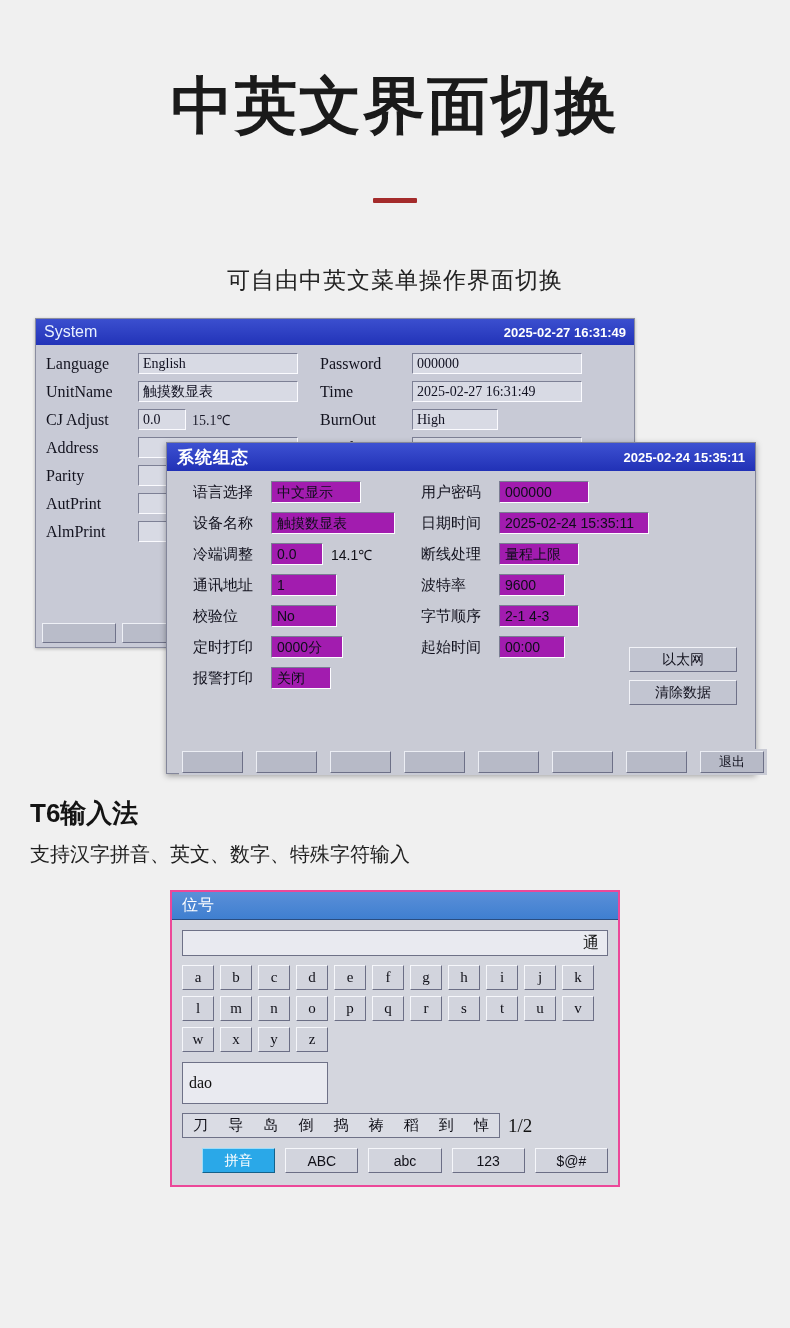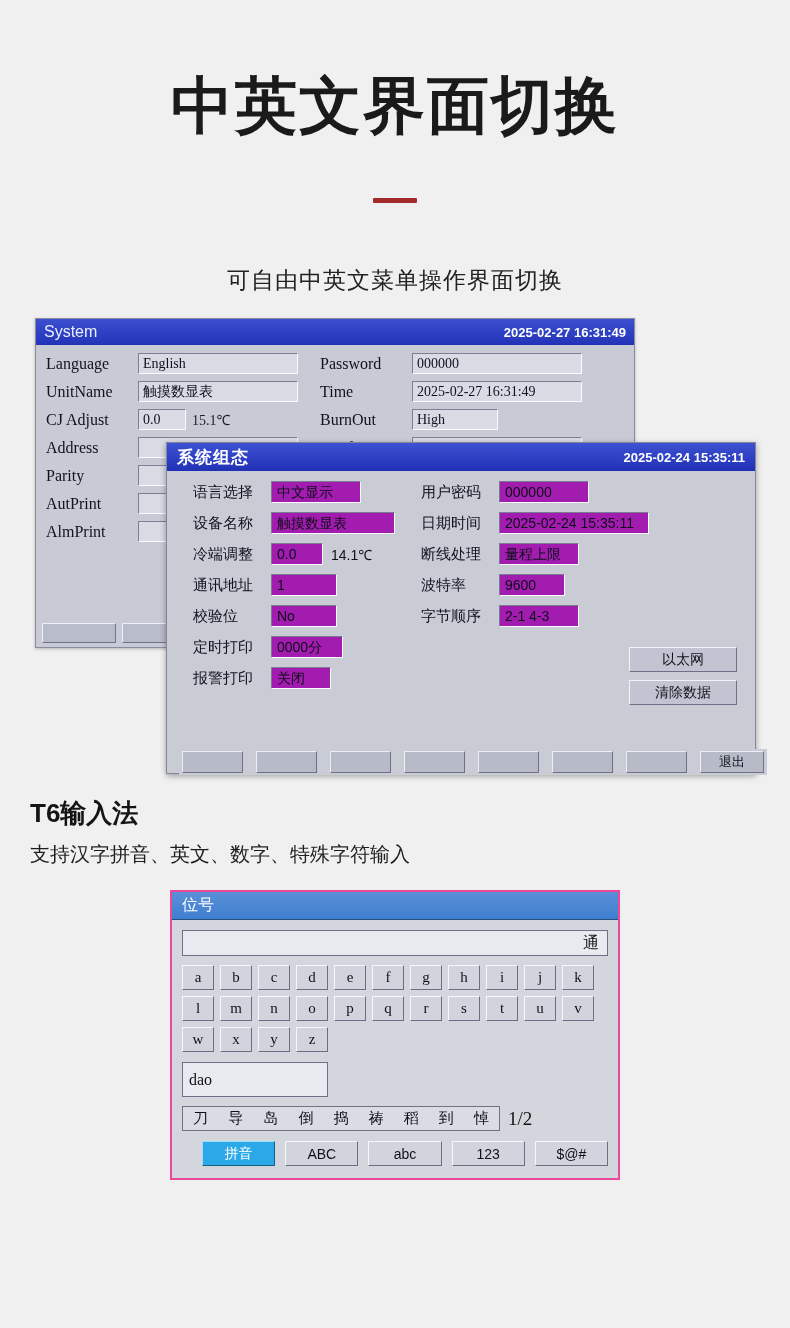--- a/index.html
+++ b/index.html
@@ -262,21 +262,21 @@
     border-right: 1px solid #6b6e85;
     border-bottom: 1px solid #6b6e85;
     font-size: 15px;
     font-family: "Liberation Serif", serif;
     display: flex; align-items: center; justify-content: center;
     color: #101018;
   }
   .pinyin-box {
     margin-top: 10px;
     width: 146px;
-    height: 35px;
+    height: 42px;
     background: #e9eaf0;
     border: 1px solid #6e7187;
     display: flex; align-items: center;
     padding: 0 6px;
     font-size: 16px;
     font-family: "Liberation Serif", serif;
     color: #111;
   }
   .cand-row { margin-top: 9px; display: flex; align-items: center; gap: 8px; }
   .cand-box {
@@ -434,20 +434,24 @@
             <span class="cn-fld w-80">量程上限</span>
           </div>
           <div class="cn-row">
             <span class="cn-lbl">波特率</span>
             <span class="cn-fld w-66">9600</span>
           </div>
           <div class="cn-row">
             <span class="cn-lbl">字节顺序</span>
             <span class="cn-fld w-80">2-1 4-3</span>
           </div>
+          <div class="cn-row">
+            <span class="cn-lbl">起始时间</span>
+            <span class="cn-fld w-66">00:00</span>
+          </div>
         </div>
       </div>
 
       <div class="cn-side-btns">
         <div class="sbtn">以太网</div>
         <div class="sbtn">清除数据</div>
       </div>
 
       <div class="cn-footer">
         <div class="fbtn"></div>

